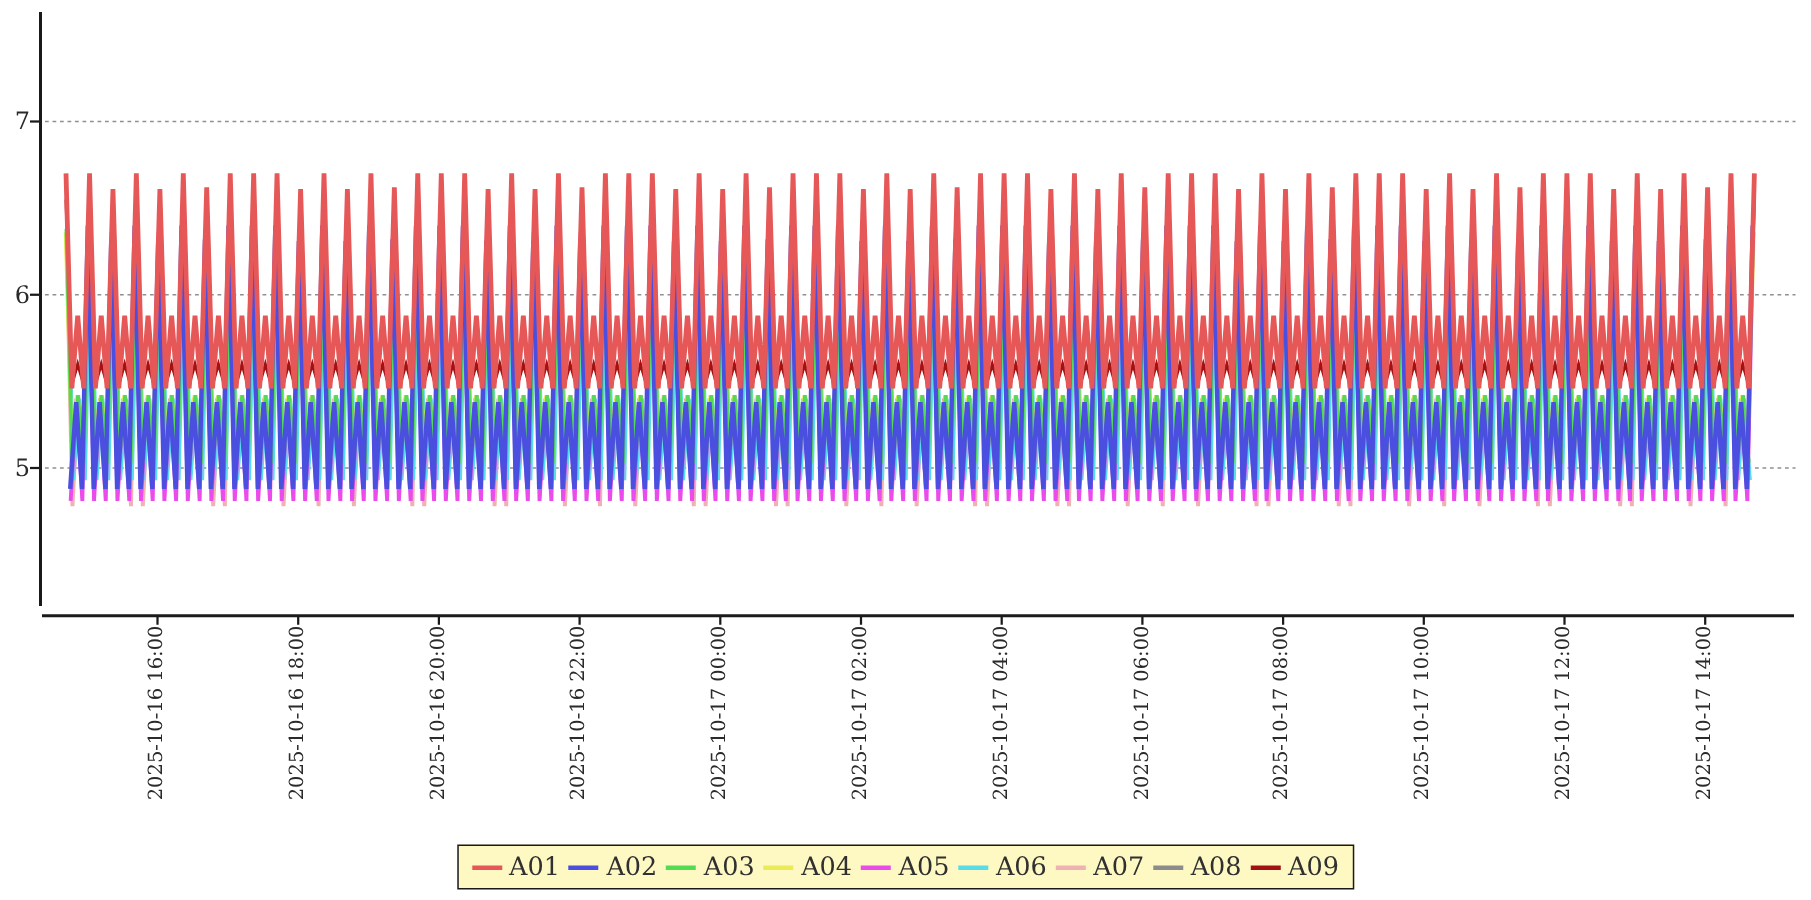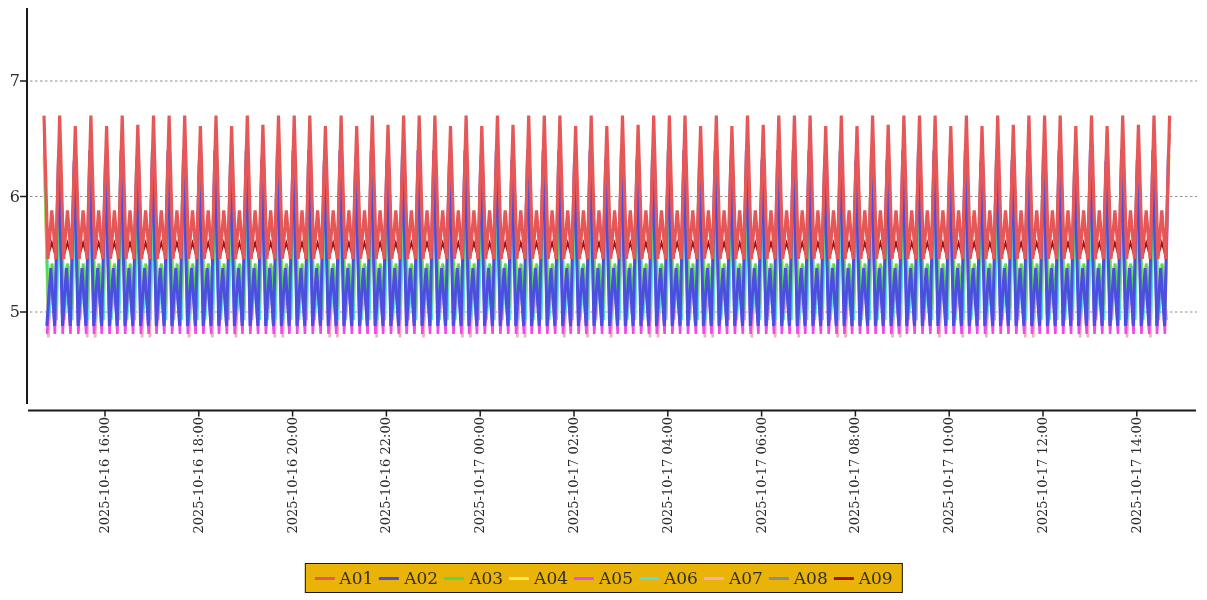--- a/index.html
+++ b/index.html
@@ -3,21 +3,21 @@
 <meta charset="utf-8">
 <style>
   html,body{margin:0;padding:0;background:#fff;}
   #stage{position:relative;width:1207px;height:600px;background:#ffffff;overflow:hidden;
          font-family:"DejaVu Serif","Liberation Serif",serif;}
   #plot-svg{position:absolute;left:0;top:0;}
   .ylab{position:absolute;width:20px;text-align:right;font-size:16px;color:#2a2a2a;line-height:18px;}
   .xlab{position:absolute;width:140px;height:16px;line-height:16px;font-size:13px;color:#2a2a2a;
         text-align:right;transform:rotate(-90deg);transform-origin:0 0;white-space:nowrap;}
   #legend{position:absolute;left:50%;transform:translateX(-50%);top:563px;
-          display:flex;align-items:flex-start;gap:6px;background:#eab308;
+          display:flex;align-items:flex-start;gap:6px;background:#fef9c3;
           border:1.5px solid #1a1a1a;padding:4px 9px;}
   .leg-item{display:flex;align-items:center;gap:5px;}
   .leg-swatch{display:inline-block;width:20px;height:3px;}
   .leg-label{font-size:17px;color:#303030;line-height:20px;}
 </style>
 </head>
 <body>
 
 <div id="stage">
   <svg id="plot-svg" width="1207" height="600">

